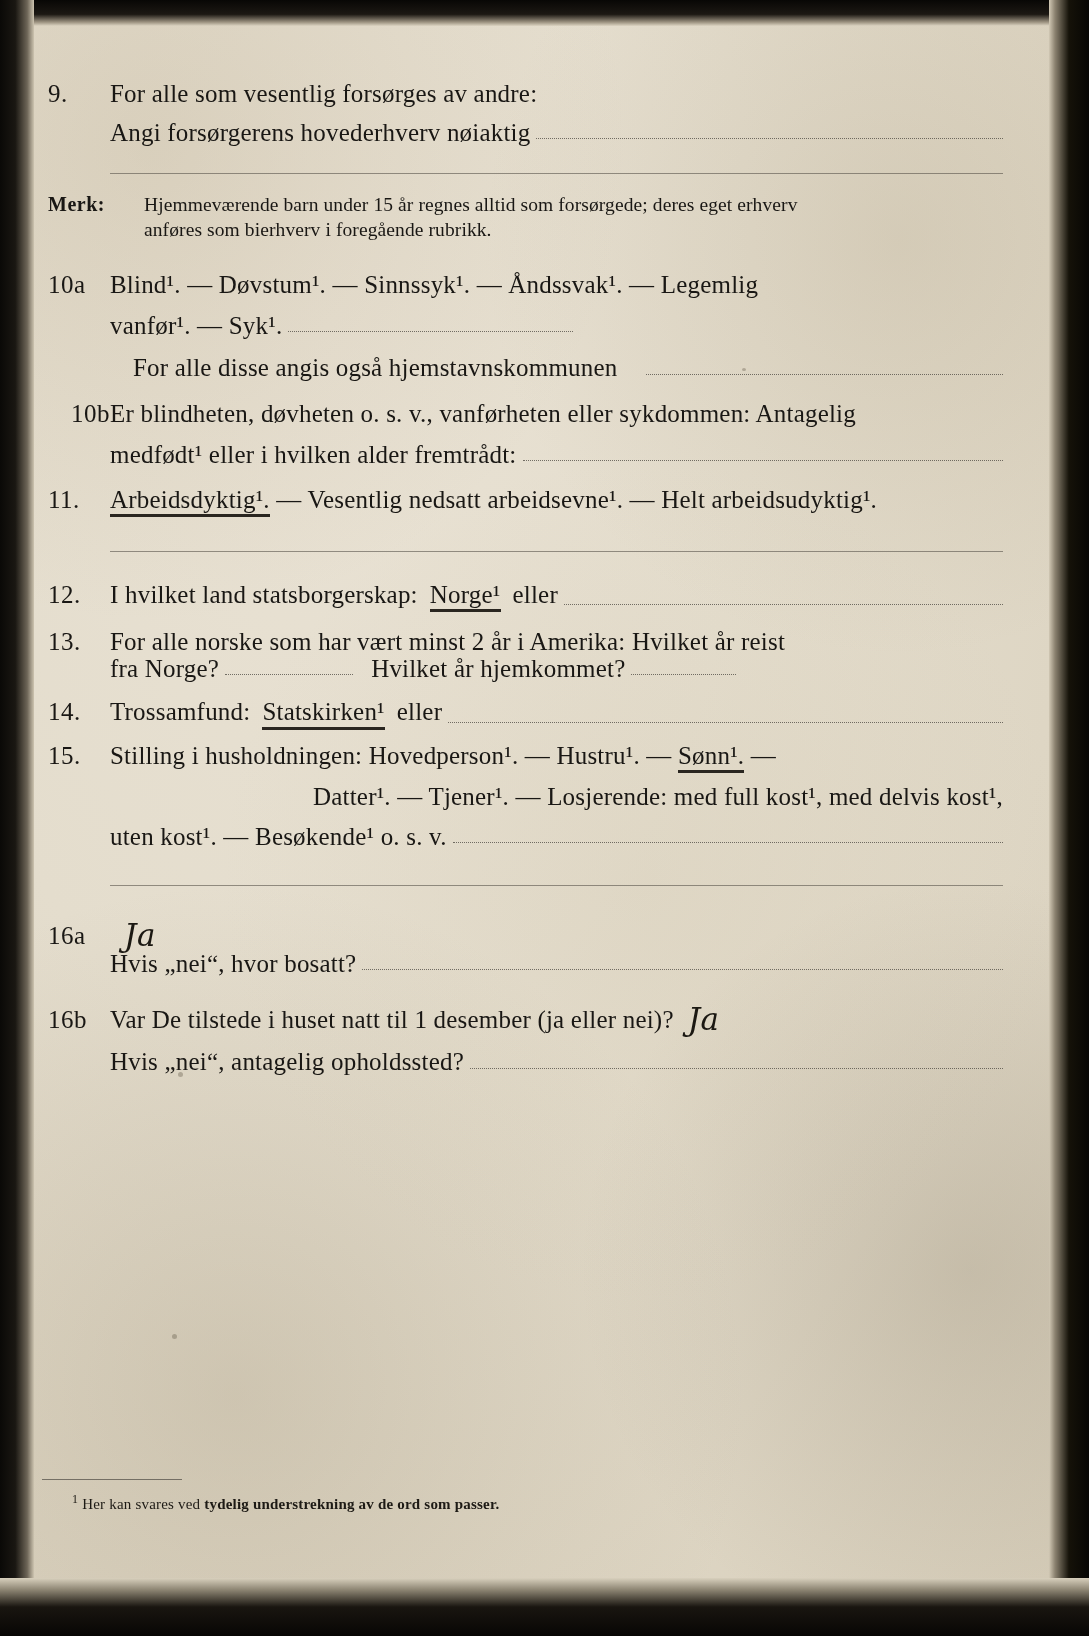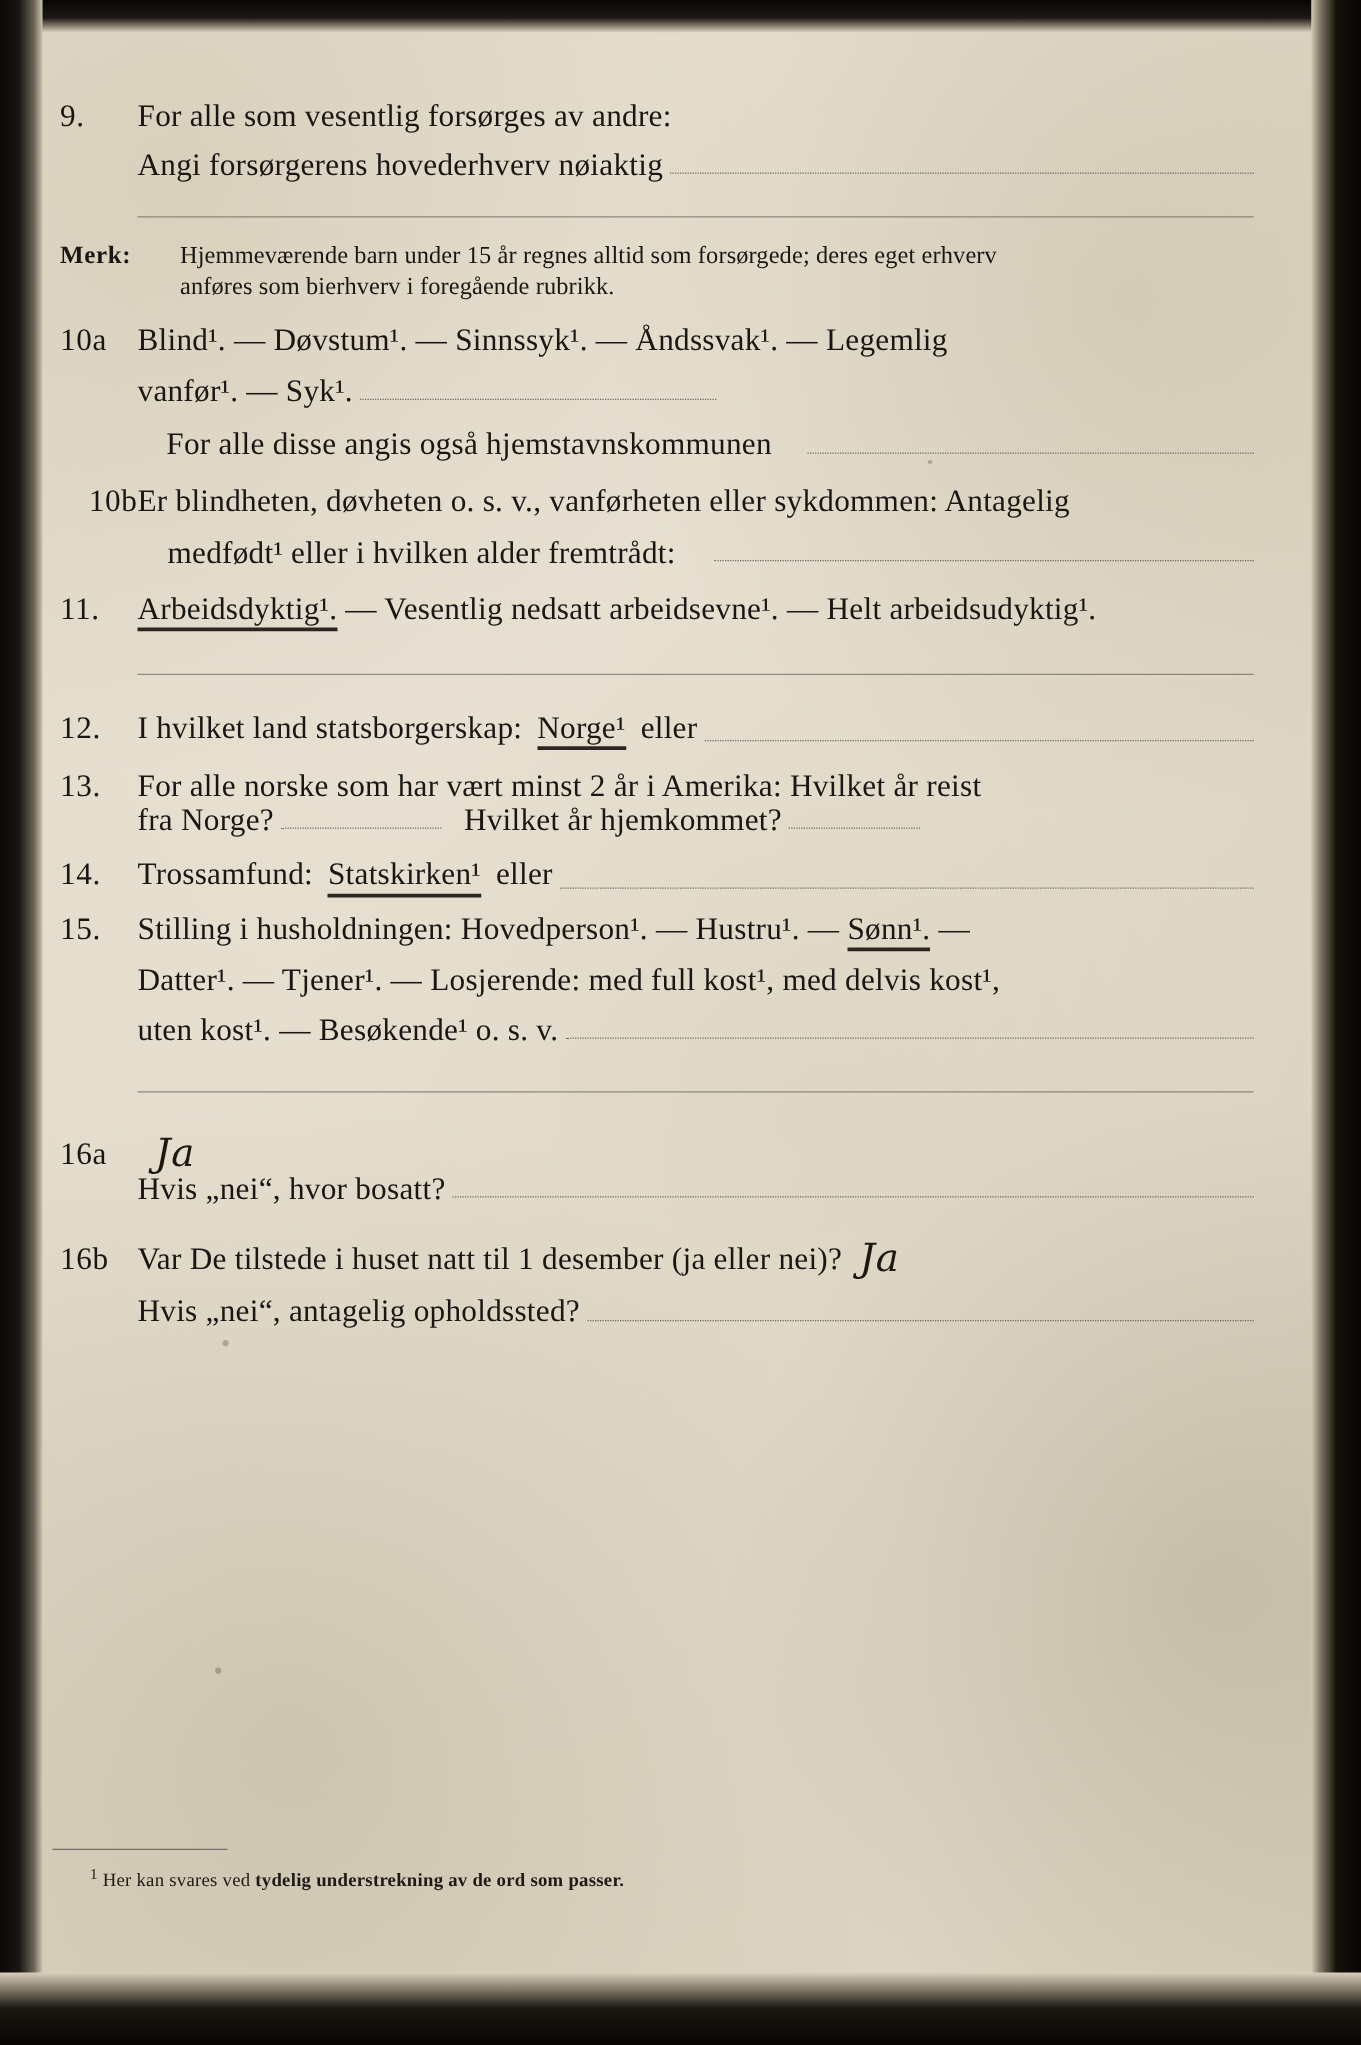--- a/index.html
+++ b/index.html
@@ -97,21 +97,21 @@
     font-size: 31px;
     color: #1b1812;
     letter-spacing: 0.5px;
     position: relative;
     top: 2px;
   }
   .blk { margin-bottom: 11px; }
   .note-box {
     display: flex;
     margin-top: 12px;
-    margin-bottom: 16px;
+    margin-bottom: 28px;
   }
   .note-label {
     width: 96px;
     flex: none;
     font-size: 20px;
     font-weight: bold;
     letter-spacing: 0.5px;
   }
   .note-body {
     font-size: 19.5px;
@@ -186,21 +186,21 @@
         <div class="txt">For alle disse angis også hjemstavnskommunen</div>
         <div class="fill"></div>
       </div>
     </div>
 
     <div class="blk" style="margin-top:18px;text-align:right;">
       <div class="row">
         <div class="num">10b</div>
         <div class="txt">Er blindheten, døvheten o. s. v., vanførheten eller sykdommen: Antagelig</div>
       </div>
-      <div class="row" style="margin-top:14px;gap:24px;">
+      <div class="row" style="margin-top:14px;">
         <div class="num"></div>
         <div class="txt">medfødt¹ eller i hvilken alder fremtrådt:</div>
         <div class="fill"></div>
       </div>
     </div>
 
     <div class="blk" style="margin-top:18px;">
       <div class="row">
         <div class="num">11.</div>
         <div class="txt">
@@ -248,21 +248,21 @@
       </div>
     </div>
 
     <div class="blk" style="margin-top:12px;">
       <div class="row">
         <div class="num">15.</div>
         <div class="txt">
           <span>Stilling i husholdningen: Hovedperson¹. — Hustru¹. — </span><span class="underlined">Sønn¹.</span><span> — </span>
         </div>
       </div>
-      <div class="row" style="margin-top:14px;">
+      <div class="row" style="margin-top:14px;justify-content:flex-end;">
         <div class="num"></div>
         <div class="txt">Datter¹. — Tjener¹. — Losjerende: med full kost¹, med delvis kost¹,</div>
       </div>
       <div class="row" style="margin-top:14px;">
         <div class="num"></div>
         <div class="txt">uten kost¹. — Besøkende¹ o. s. v.</div>
         <div class="fill"></div>
       </div>
       <div class="row" style="margin-top:34px;">
         <div class="num"></div>

